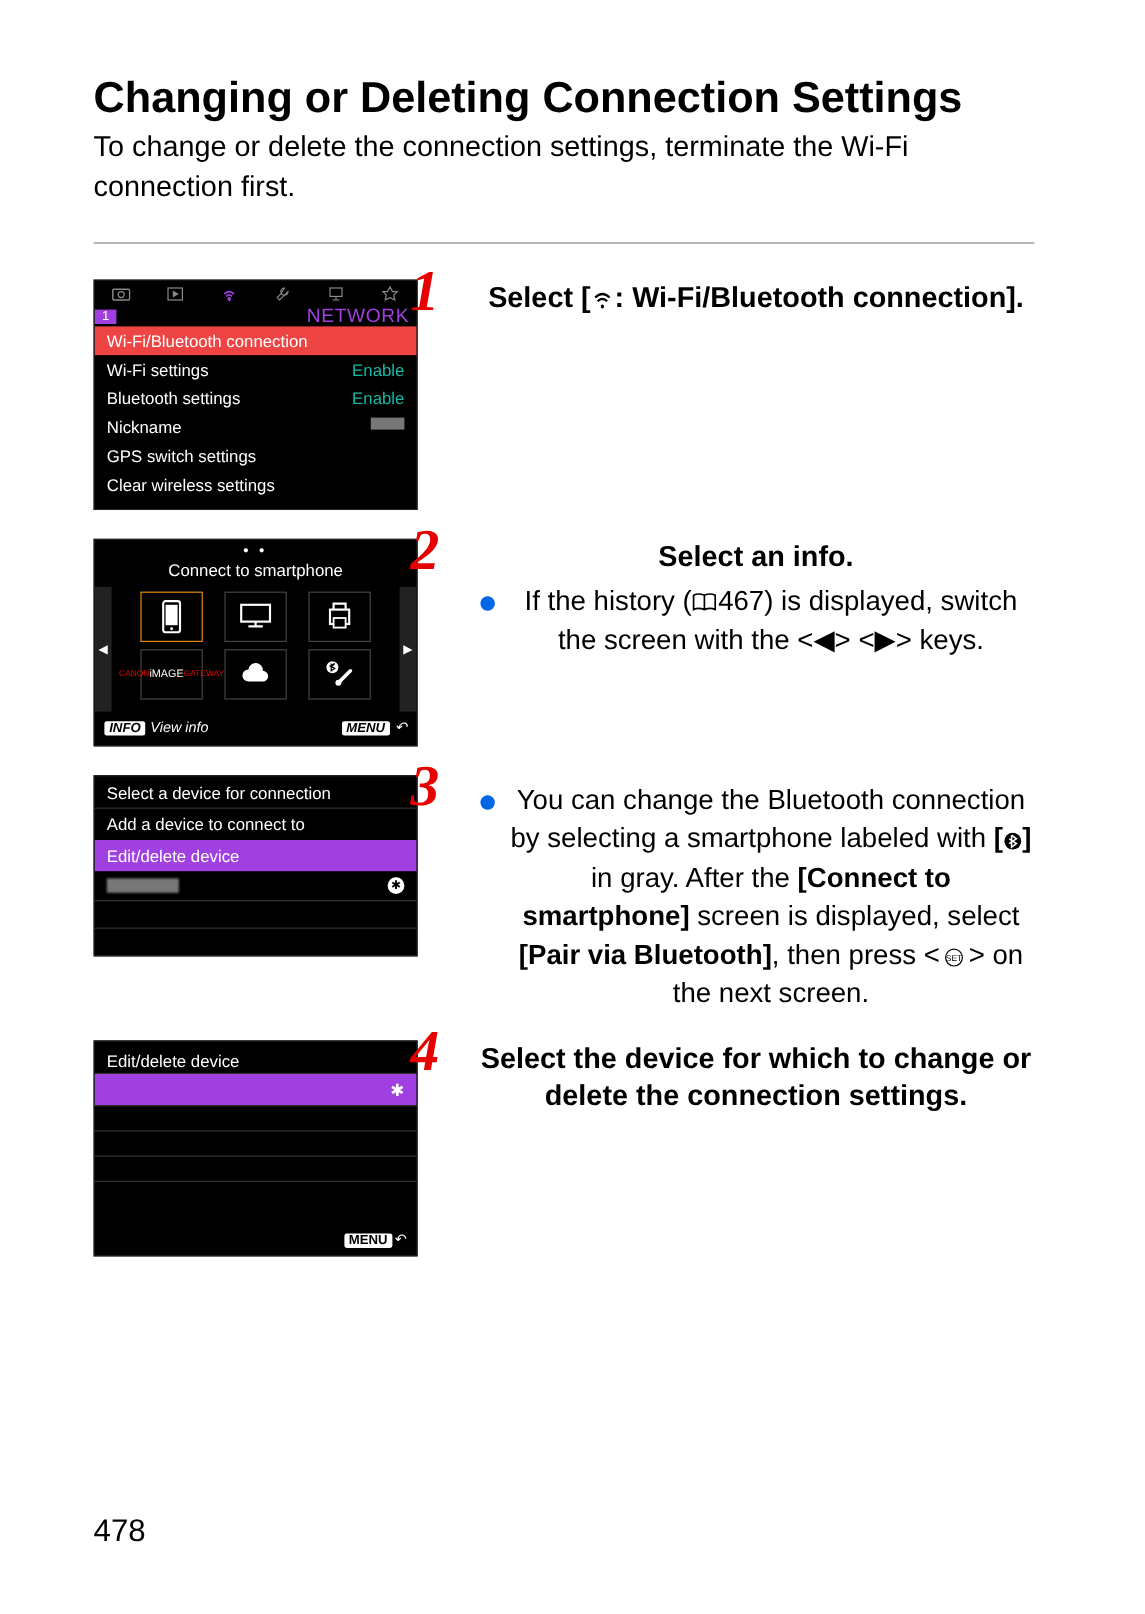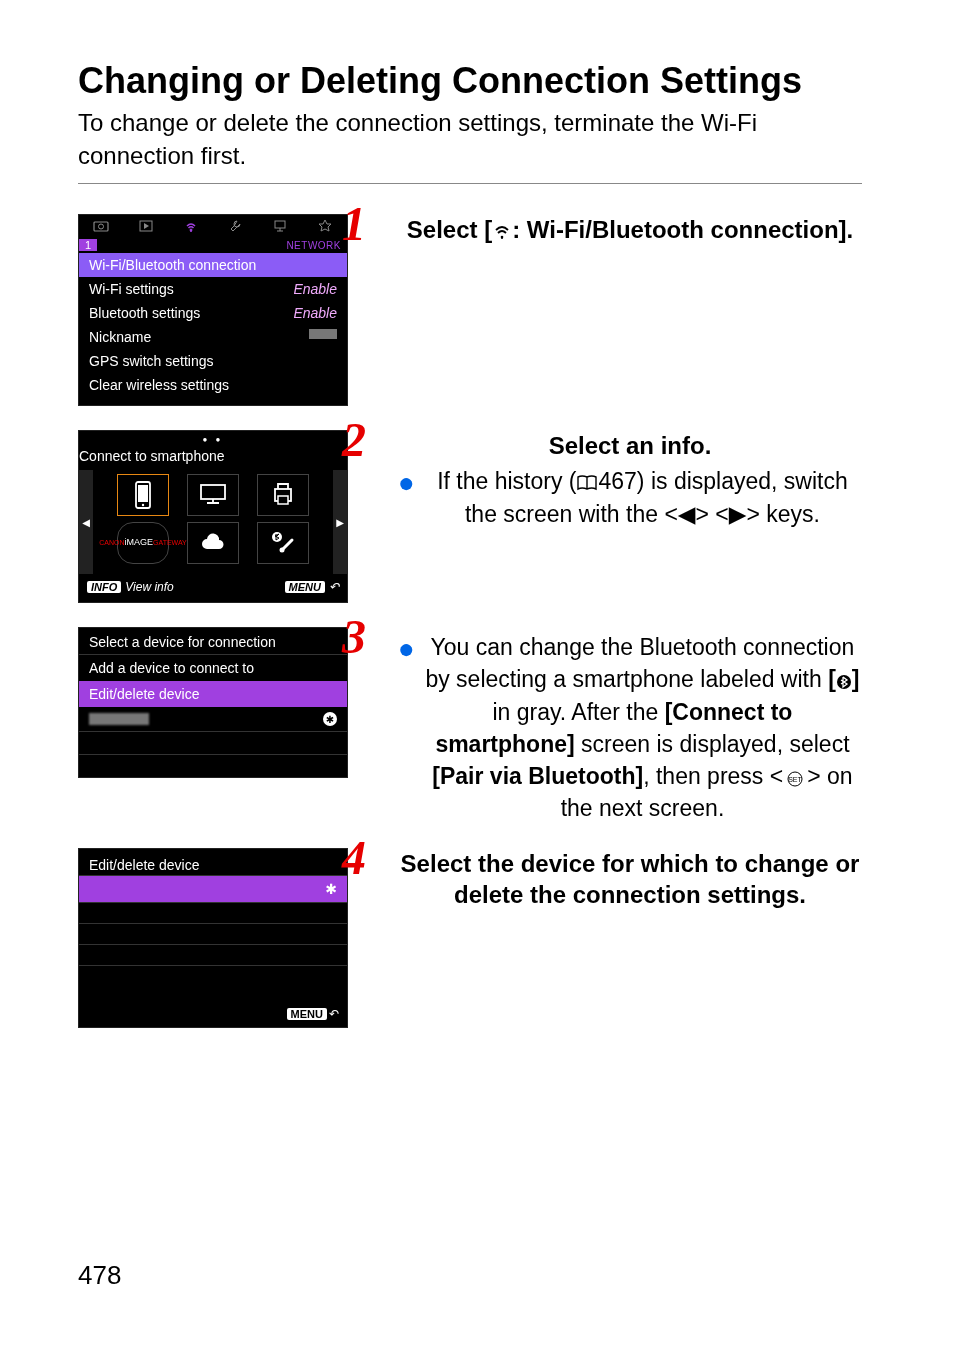--- a/index.html
+++ b/index.html
@@ -1,19 +1,19 @@
 <!DOCTYPE html>
 <html><head>
 <meta charset="utf-8">
 <style>
   * { box-sizing: border-box; margin: 0; padding: 0; }
   html, body { width: 954px; height: 1345px; background: #fff; font-family: Arial, Helvetica, sans-serif; color: #000; }
   .page { position: relative; width: 940px; height: 1345px; padding: 60px 78px 60px 78px; }
   h1.title { font-size: 36px; font-weight: bold; line-height: 1.15; margin-bottom: 6px; }
-  .intro { font-size: 24px; line-height: 1.35; margin-bottom: 11px; }
+  .intro { font-size: 24px; line-height: 1.35; margin-bottom: 30px; }
   hr.rule { border: none; border-top: 1px solid #888; margin-bottom: 30px; }
   .step-row { display: flex; align-items: flex-start; margin-bottom: 24px; }
   .step-row .shot-col { width: 270px; flex: 0 0 270px; }
   .step-row .text-col { flex: 1; padding-left: 10px; position: relative; }
   .step-num { font-family: Georgia, 'Times New Roman', serif; font-weight: bold; font-style: italic; color: #e60000; font-size: 48px; position: absolute; left: -6px; top: -14px; line-height: 1; }
   .step-body { padding-left: 40px; text-align: center; }
   .step-title { font-size: 24px; font-weight: bold; line-height: 1.3; }
   .bullet-list { padding-top: 4px; }
   .bullet-item { display: flex; font-size: 23px; line-height: 1.4; }
   .bullet-dot { color: #0066e6; font-size: 28px; line-height: 1; padding-right: 8px; padding-top: 4px; }
@@ -23,30 +23,30 @@
   .page-num { position: absolute; left: 78px; bottom: 54px; font-size: 26px; }
 
   
   .shot { background: #000; color: #fff; font-family: Arial, sans-serif; font-size: 14px; width: 270px; border: 1px solid #222; }
   .shot .tabbar { display: flex; height: 22px; background: #000; }
   .shot .tabbar .tab { flex: 1; display: flex; align-items: center; justify-content: center; color: #888; font-size: 12px; }
   .shot .tabbar .tab.active svg path, .shot .tabbar .tab.active svg circle, .shot .tabbar .tab.active svg rect { stroke: #a040e0; }
   .shot .tabbar .tab.active { color: #a040e0; }
   .shot .subtab { display:flex; height:16px; align-items:center; }
   .shot .subtab .pg { flex:0 0 18px; background:#a040e0; color:#fff; font-size:11px; text-align:center; }
-  .shot .subtab .lbl { flex:1; text-align:right; color:#a040e0; font-size:10px; padding-right:6px; letter-spacing:0.5px; }
+  .shot .subtab .lbl { flex:1; text-align:right; color:#a040e0; font-size:16px; padding-right:6px; letter-spacing:0.5px; }
   .shot .menu-row { display:flex; justify-content:space-between; padding:4px 10px; font-size:14px; }
-  .shot .menu-row.sel { background:#8b5cf6; }
-  .shot .menu-row .val { color:#f0abfc;font-style:italic; }
+  .shot .menu-row.sel { background:#ef4444; }
+  .shot .menu-row .val { color:#14b8a6; }
   .shot .nickname { display:inline-block; width:28px; height:10px; background:#777; }
   .shot .pad { height:8px; }
 
   
   .shot2 .dots { text-align:center; padding:4px; font-size:8px; letter-spacing:3px; color:#fff; }
-  .shot2 .head { text-align:left; font-size:14px; padding-bottom:6px; }
+  .shot2 .head { text-align:center; font-size:14px; padding-bottom:6px; }
   .shot2 .grid-wrap { display:flex; align-items:stretch; }
   .shot2 .arrow-side { width:14px; display:flex; align-items:center; justify-content:center; background:#222; color:#fff; font-size:10px; }
   .shot2 .grid { flex:1; padding:4px 6px; }
   .shot2 .grid-row { display:flex; gap:18px; justify-content:center; margin-bottom:6px; }
   .shot2 .cell { width:52px; height:42px; border:1px solid #444; display:flex; align-items:center; justify-content:center; font-size:20px; }
   .shot2 .cell.sel { border-color:#e88813; }
   .shot2 .footer { display:flex; justify-content:space-between; padding:6px 8px 8px; font-size:12px;font-style:italic; }
   .shot2 .badge { display:inline-block; background:#fff; color:#000; border-radius:2px; padding:0 4px; font-size:11px; margin-right:4px; font-weight:bold; }
 
   
@@ -182,21 +182,21 @@
                 </div>
               <div class="cell">
                   <svg width="26" height="26">
                     <rect x="5" y="7" width="16" height="12" fill="none" stroke="#fff" stroke-width="1.8"></rect>
                     <path d="M8 7 L8 2 L18 2 L18 7" fill="none" stroke="#fff" stroke-width="1.8"></path>
                     <rect x="8" y="14" width="10" height="8" fill="#000" stroke="#fff" stroke-width="1.5"></rect>
                   </svg>
                 </div>
             </div>
             <div class="grid-row">
-              <div class="cell" style="font-size:7px; color:#e00; text-align:center; line-height:1.1;border-radius:16px;">CANON<br><span style="color:#fff; font-size:9px;">iMAGE</span><br><span style="color:#e00;">GATEWAY</span></div>
+              <div class="cell" style="font-size:7px; color:#e00; text-align:center; line-height:1.1;">CANON<br><span style="color:#fff; font-size:9px;">iMAGE</span><br><span style="color:#e00;">GATEWAY</span></div>
               <div class="cell">
                   <svg width="28" height="20">
                     <path d="M8 16 a5 5 0 0 1 0-10 a6 6 0 0 1 12 1 a4 4 0 0 1 0 9 Z" fill="#fff"></path>
                   </svg>
                 </div>
               <div class="cell">
                   <svg width="26" height="26">
                     <circle cx="7" cy="7" r="5" fill="#fff"></circle>
                     <path d="M6 4 L6 10 L9 8 L5 6 L9 4 L6 7" fill="none" stroke="#000" stroke-width="1"></path>
                     <path d="M12 20 L22 10" stroke="#fff" stroke-width="3" stroke-linecap="round"></path>

